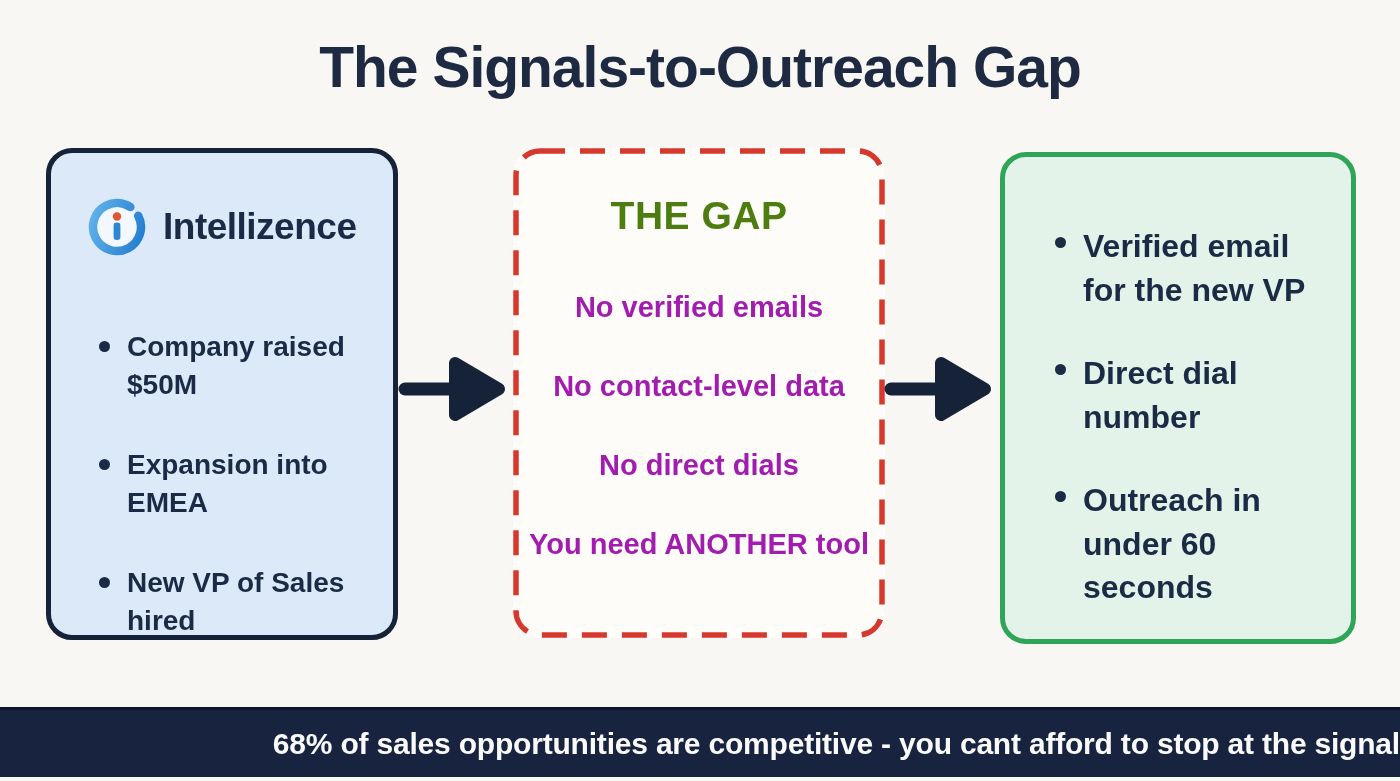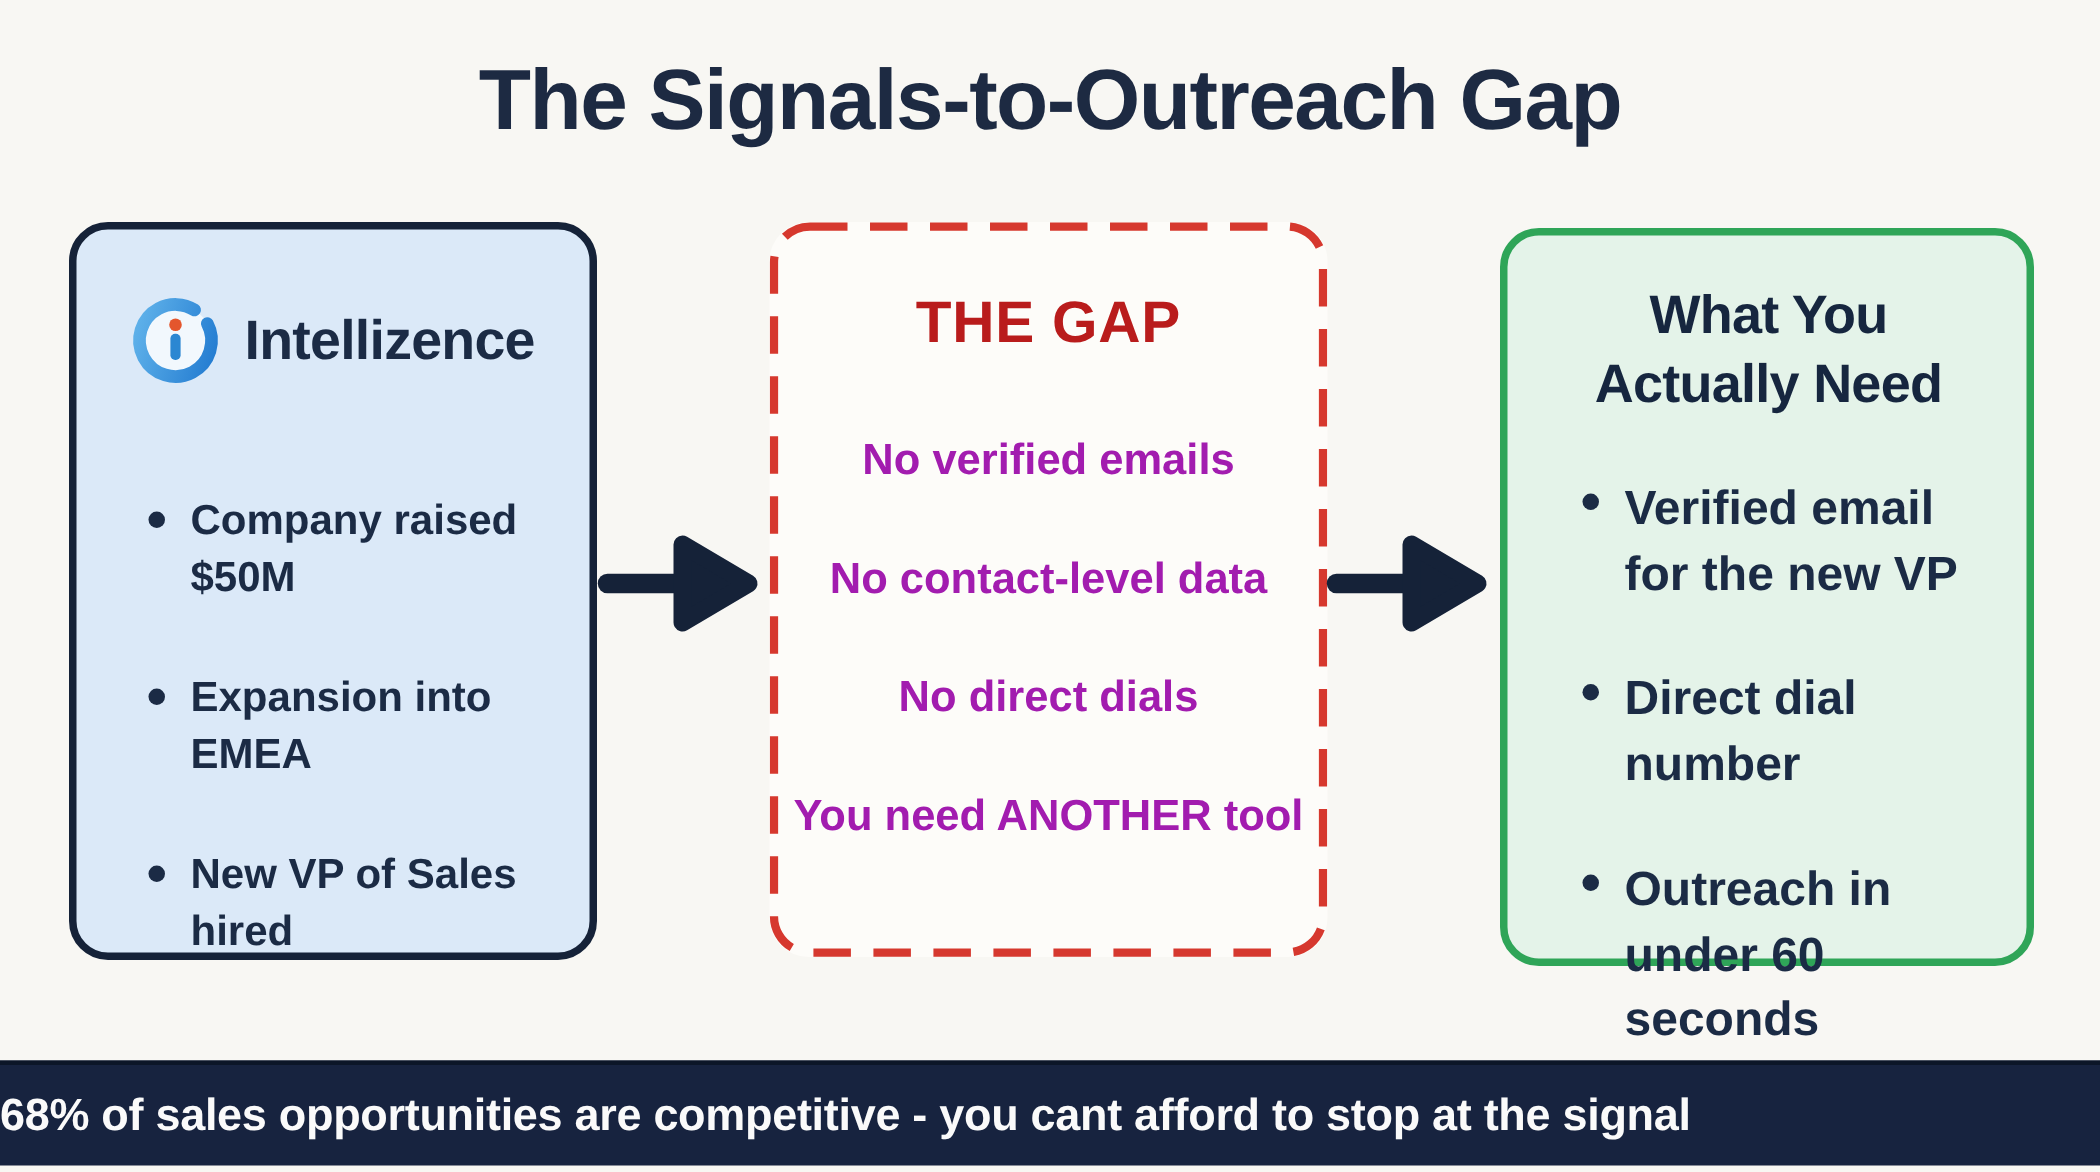--- a/index.html
+++ b/index.html
@@ -45,21 +45,21 @@
     width:11px;height:11px;border-radius:50%;background:#1b2b45;
   }
 
   .panel-gap{
     left:513px;top:148px;width:372px;height:490px;
     background:#fdfcf9;border-radius:26px;
     padding:46px 14px 0 14px;text-align:center;
   }
   .gap-border{position:absolute;inset:0;width:100%;height:100%;pointer-events:none;}
   .gap-heading{
-    font-size:39px;font-weight:800;color:#b91c1c;letter-spacing:0.5px;
+    font-size:39px;font-weight:800;color:#4d7c0f;letter-spacing:0.5px;
     margin:0;
   }
   .gap-list{
     list-style:none;margin:54px 0 0 0;padding:0;
     display:flex;flex-direction:column;gap:47px;
   }
   .gap-list li{
     color:#a21caf;font-weight:700;font-size:29px;line-height:1.1;
   }
 
@@ -79,21 +79,21 @@
 
   
   .arrow{position:absolute;width:112px;height:78px;}
   .arrow-1{left:398px;top:350px;}
   .arrow-2{left:884px;top:350px;}
 
   
   .footer-bar{
     position:absolute;left:0;top:707px;width:100%;height:70px;
     background:#17233f;border-top:3px solid #0c1628;box-sizing:border-box;
-    display:flex;align-items:center;justify-content:flex-start;
+    display:flex;align-items:center;justify-content:flex-end;
   }
   .footer-text{
     color:#fafafa;font-size:30px;font-weight:700;letter-spacing:-0.2px;
     text-align:center;white-space:nowrap;
   }
 </style>
 </head>
 <body>
 
 <div class="stage">
@@ -139,21 +139,20 @@
       <li>You need ANOTHER tool</li>
     </ul>
   </div>
 
   <svg class="arrow arrow-2" viewBox="0 0 112 78">
     <path d="M7 39 H60" stroke="#152238" stroke-width="13" stroke-linecap="round" fill="none"></path>
     <path d="M57 13 L101 39 L57 65 Z" fill="#152238" stroke="#152238" stroke-width="12" stroke-linejoin="round" stroke-linecap="round"></path>
   </svg>
 
   <div class="panel panel-need">
-    <h2 class="need-heading">What You Actually Need</h2>
     <ul class="need-list">
       <li>Verified email for the new VP</li>
       <li>Direct dial number</li>
       <li>Outreach in under 60 seconds</li>
     </ul>
   </div>
 
   <div class="footer-bar">
     <div class="footer-text">68% of sales opportunities are competitive - you cant afford to stop at the signal</div>
   </div>

